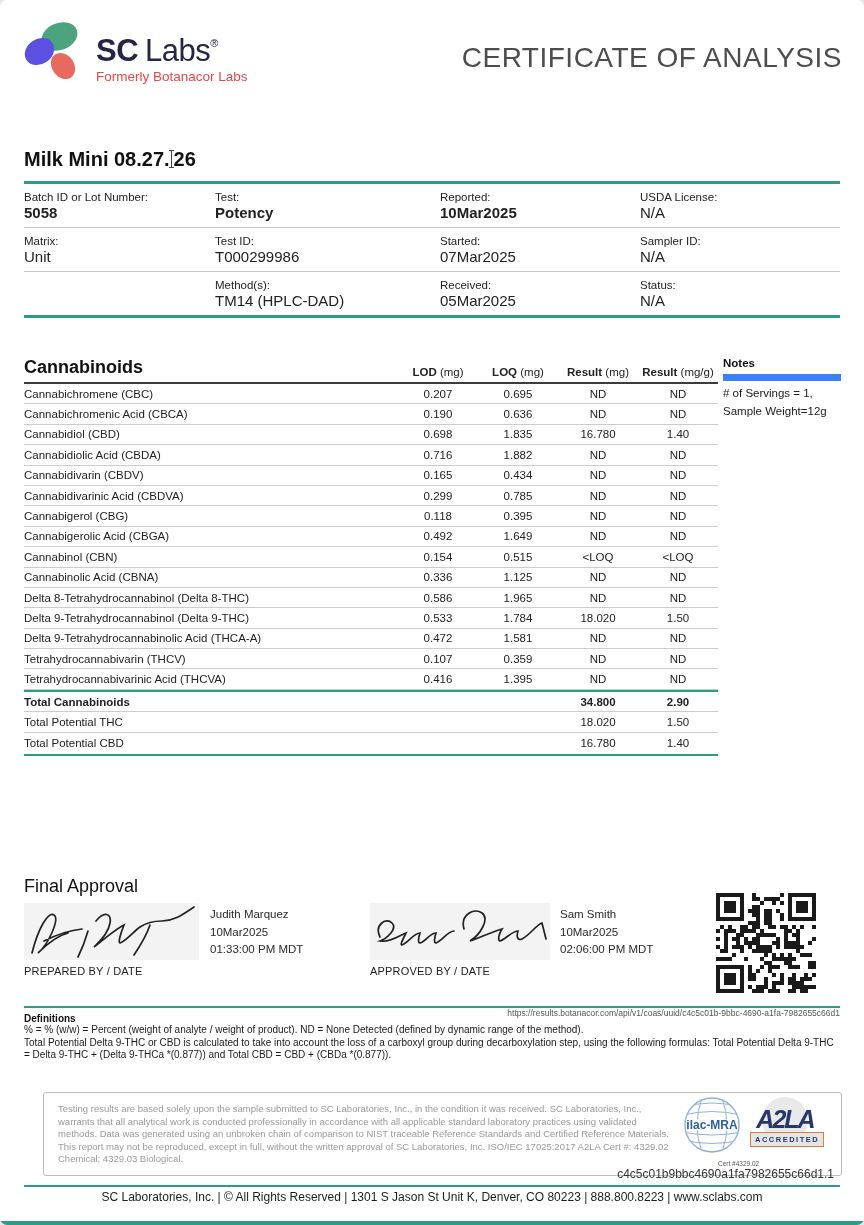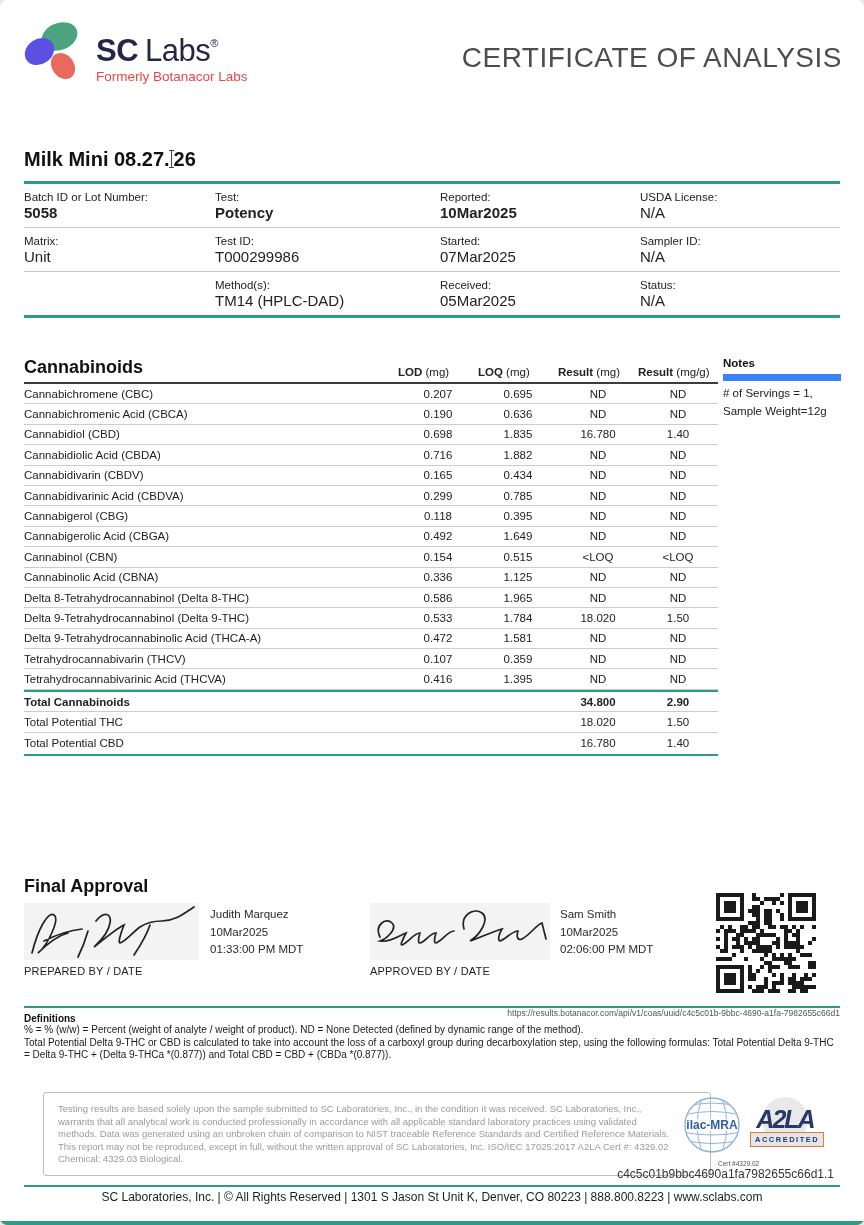--- a/index.html
+++ b/index.html
@@ -32,34 +32,34 @@
   .info-row { display:grid; grid-template-columns:191px 225px 200px 1fr; padding:5px 0 6px 0; border-bottom:1px solid #c8c8c8; }
   .info-row:last-child { border-bottom:none; }
   .lbl { font-size:11.5px; color:#222; line-height:16px; }
   .val { font-size:15px; color:#222; line-height:16px; }
   .b { font-weight:700; }
 
   
   .cann-wrap { position:absolute; left:24px; top:357px; width:694px; }
   .cann-header { display:flex; align-items:flex-end; border-bottom:2px solid #3c3c3c; padding-bottom:4px; }
   .cann-title { flex:1; font-size:18px; font-weight:700; color:#111; }
-  .col-h { width:80px; font-size:11.5px; color:#222; white-space:nowrap; }
+  .col-h { width:80px; text-align:center; font-size:11.5px; color:#222; white-space:nowrap; }
   .col-h b { font-weight:700; }
   .c-row { display:flex; align-items:center; height:20.4px; border-bottom:1px solid #cccccc; font-size:11.5px; color:#222; }
   .c-name { flex:1; }
   .c-col { width:80px; text-align:center; }
   .totals { border-top:2px solid #2E9C85; border-bottom:2px solid #2E9C85; }
   .totals .c-row { height:20.6px; }
   .totals .c-row:last-child { border-bottom:none; }
   .notes-block { position:absolute; left:723px; top:357px; width:118px; }
   .notes-h { font-size:11.5px; font-weight:700; color:#111; border-bottom:7px solid #3b82f6; padding-bottom:5px; margin-bottom:4px; }
   .notes-line { font-size:11.5px; color:#222; line-height:17.5px; }
 
   
-  .approval-title { position:absolute; left:24px; top:876px; font-size:18px; font-weight:700; color:#111;text-align:right; }
+  .approval-title { position:absolute; left:24px; top:876px; font-size:18px; font-weight:400; color:#111;text-align:right; }
   .sig-box { position:absolute; background:#f3f3f3; }
   .sig-box svg { position:absolute; left:0; top:-8px; overflow:visible; }
   .sig1 { left:24px; top:903px; width:175px; height:57px; }
   .sig2 { left:370px; top:903px; width:180px; height:57px; }
   .sig-label { position:absolute; font-size:11px; color:#222; letter-spacing:0.2px; }
   .sig-label1 { left:24px; top:965px; }
   .sig-label2 { left:370px; top:965px; }
   .sig-meta { position:absolute; font-size:11.5px; color:#2a2a2a; line-height:17.5px; }
   .sig-meta1 { left:210px; top:906px; }
   .sig-meta2 { left:560px; top:906px; }
@@ -68,21 +68,21 @@
 
   .sep-teal { position:absolute; left:24px; right:24px; height:2px; background:#2E9C85; }
   .sep-defs { top:1006px; }
 
   
   .defs { position:absolute; left:24px; top:1013px; width:816px; }
   .defs-title { font-size:10px; font-weight:700; color:#111; }
   .defs p { font-size:10px; color:#1a1a1a; line-height:12.5px; }
 
   
-  .disc-box { position:absolute; left:43px; top:1092px; width:668px; height:84px; border:1px solid #bdbdbd; border-radius:3px; padding:10px 14px; }
+  .disc-box { position:absolute; left:43px; top:1092px; width:799px; height:84px; border:1px solid #bdbdbd; border-radius:3px; padding:10px 14px; }
   .disc-text { font-size:9.5px; color:#9a9a9a; line-height:12.6px; width:620px; }
   .ilac { position:absolute; left:682px; top:1095px; width:60px; height:60px; }
   .a2la { position:absolute; left:748px; top:1097px; width:74px; height:56px; }
   .a2la-globe { position:absolute; left:14px; top:0; width:46px; height:46px; border-radius:50%; background:#e9e9e9; }
   .a2la-text { position:absolute; left:0; top:8px; width:74px; text-align:center; font-size:25px; font-weight:800; font-style:italic; color:#27366b; letter-spacing:-2px; }
   .a2la-accred { position:absolute; left:2px; top:35px; background:#e5e5e5; border:1.5px solid #e07b39; color:#27366b; font-size:7.5px; font-weight:700; letter-spacing:1.5px; padding:2px 4px; white-space:nowrap; }
   .cert-no { position:absolute; left:718px; top:1160px; font-size:6.5px; color:#555; }
   .hash { position:absolute; right:30px; top:1167px; font-size:12px; color:#333; }
 
   

